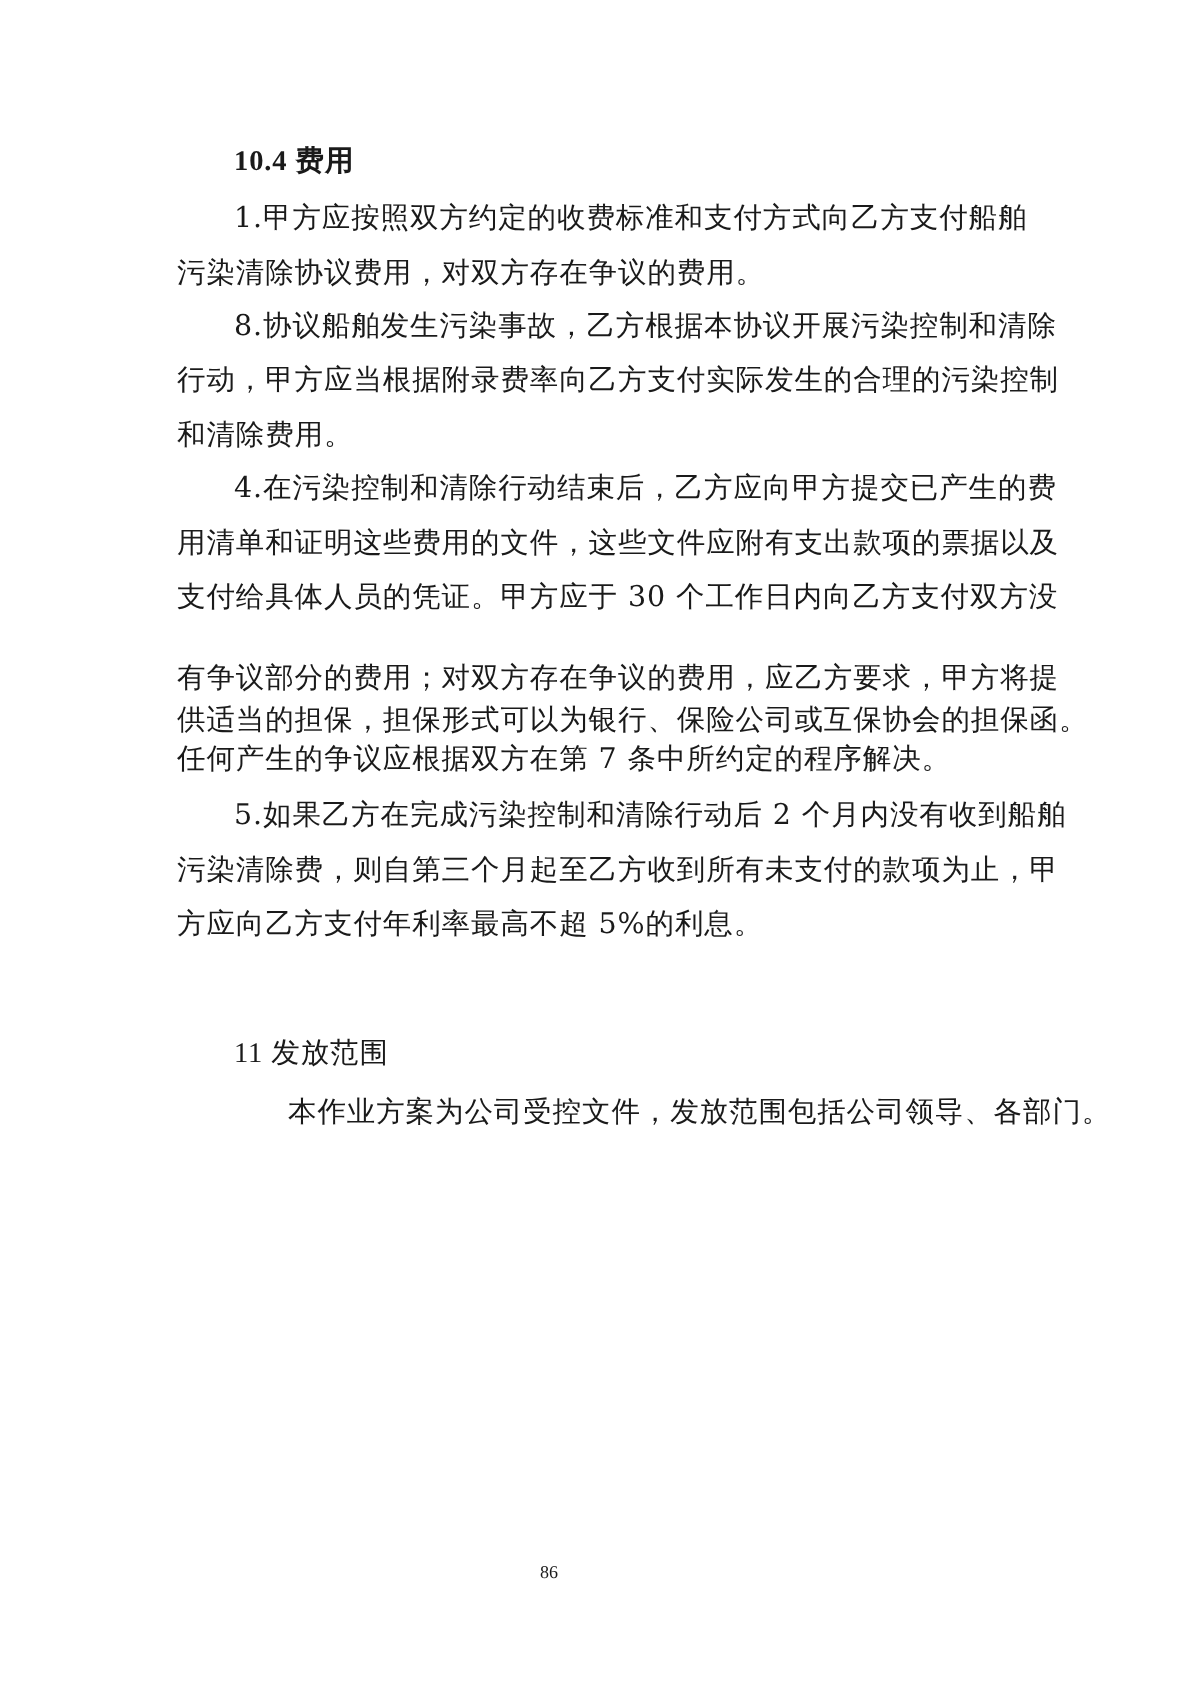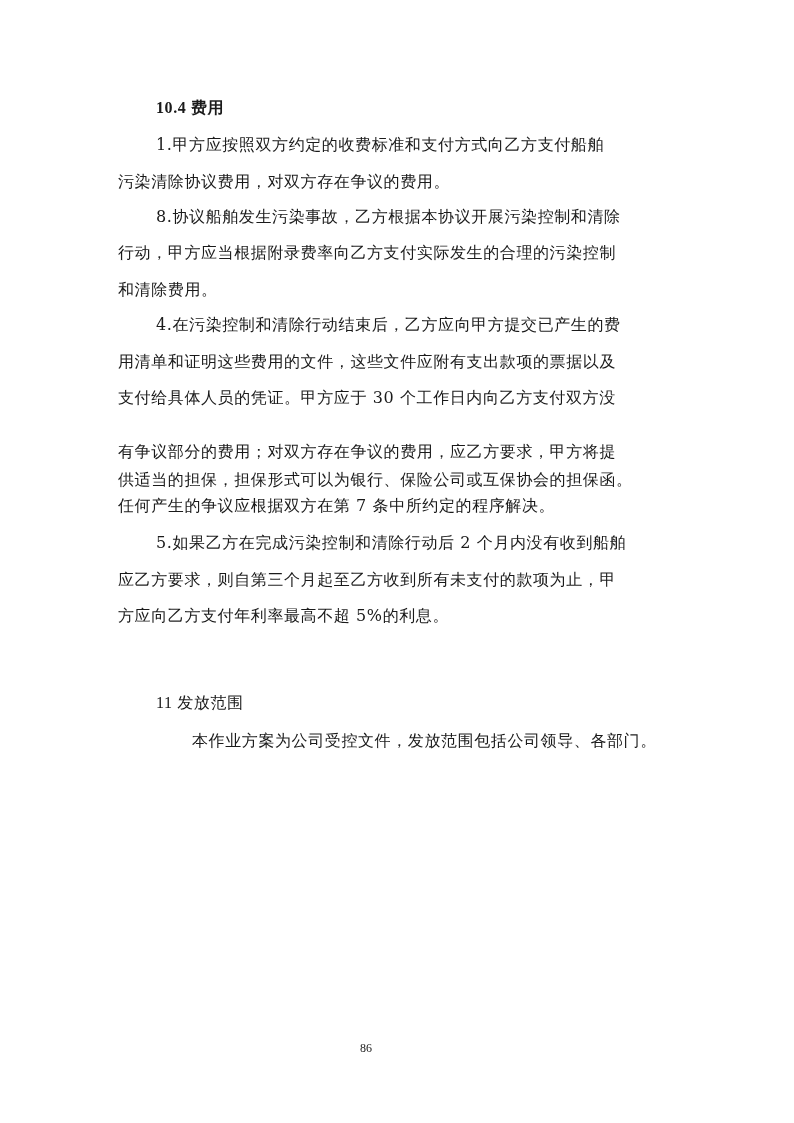--- a/index.html
+++ b/index.html
@@ -1,18 +1,18 @@
 <!DOCTYPE html>
 <html><head>
 <meta charset="utf-8">
 <style>
   html, body { margin:0; padding:0; background:#ffffff; }
   body { width:794px; height:1123px; position:relative; overflow:hidden;
          font-family:"DejaVu Serif","Liberation Serif", serif; color:#1a1a1a; }
-  .line { position:absolute; left:118px; font-size:16px; white-space:nowrap; letter-spacing:0.6px; line-height:24px; }
+  .line { position:absolute; left:118px; font-size:19px; white-space:nowrap; letter-spacing:0.6px; line-height:24px; }
   .indent { left:156px; }
   .h { font-weight:bold; font-family:"Liberation Serif","DejaVu Serif", serif; }
   .plain { font-family:"Liberation Serif","DejaVu Serif", serif; }
   .pageno { position:absolute; top:1041px; left:0; width:732px; text-align:center; font-size:12px;
             font-family:"Liberation Serif", serif; }
 </style>
 </head>
 <body>
 
 <div>
@@ -26,20 +26,20 @@
   <div class="line" style="top:278px;">和清除费用。</div>
 
   <div class="line indent" style="top:313px;">4.在污染控制和清除行动结束后，乙方应向甲方提交已产生的费</div>
   <div class="line" style="top:350px;">用清单和证明这些费用的文件，这些文件应附有支出款项的票据以及</div>
   <div class="line" style="top:386px;text-align:center;">支付给具体人员的凭证。甲方应于 30 个工作日内向乙方支付双方没</div>
   <div class="line" style="top:440px;">有争议部分的费用；对双方存在争议的费用，应乙方要求，甲方将提</div>
   <div class="line" style="top:468px;">供适当的担保，担保形式可以为银行、保险公司或互保协会的担保函。</div>
   <div class="line" style="top:494px;">任何产生的争议应根据双方在第 7 条中所约定的程序解决。</div>
 
   <div class="line indent" style="top:531px;">5.如果乙方在完成污染控制和清除行动后 2 个月内没有收到船舶</div>
-  <div class="line" style="top:568px;">应乙方要求，则自第三个月起至乙方收到所有未支付的款项为止，甲</div>
+  <div class="line" style="top:568px;">污染清除费，则自第三个月起至乙方收到所有未支付的款项为止，甲</div>
   <div class="line" style="top:604px;">方应向乙方支付年利率最高不超 5%的利息。</div>
 
   <div class="line indent plain" style="top:691px;text-align:right;">11  发放范围</div>
   <div class="line indent" style="top:729px;margin-left:36px;">本作业方案为公司受控文件，发放范围包括公司领导、各部门。</div>
 
   <div class="pageno">86</div>
 </div>
 
 </body></html>

